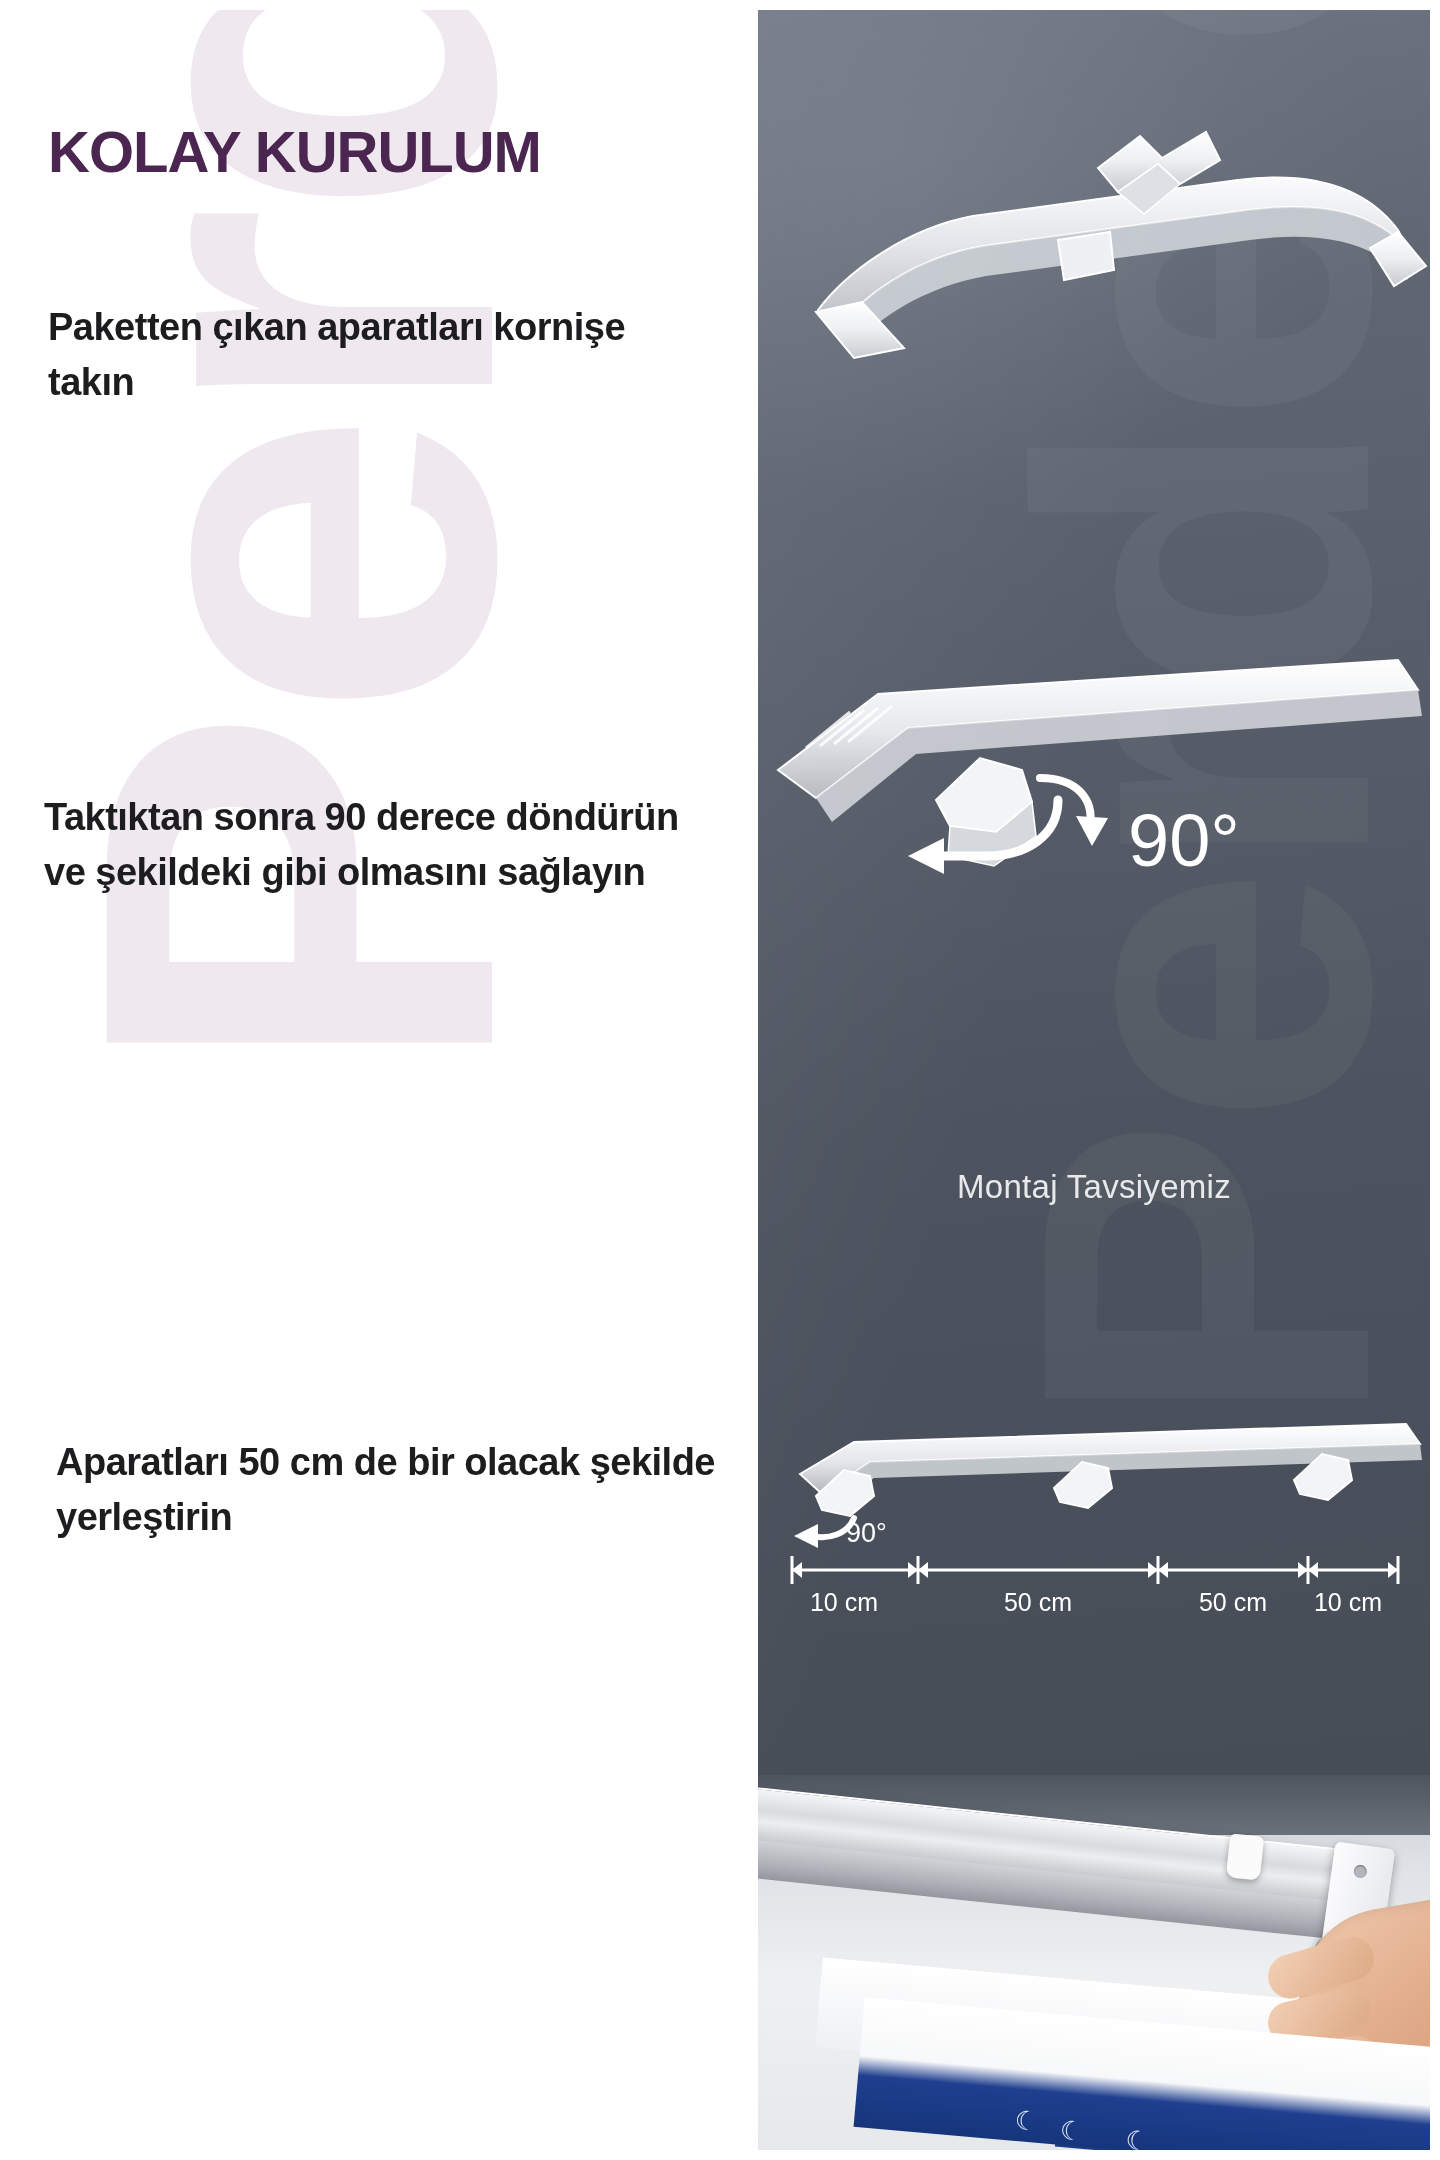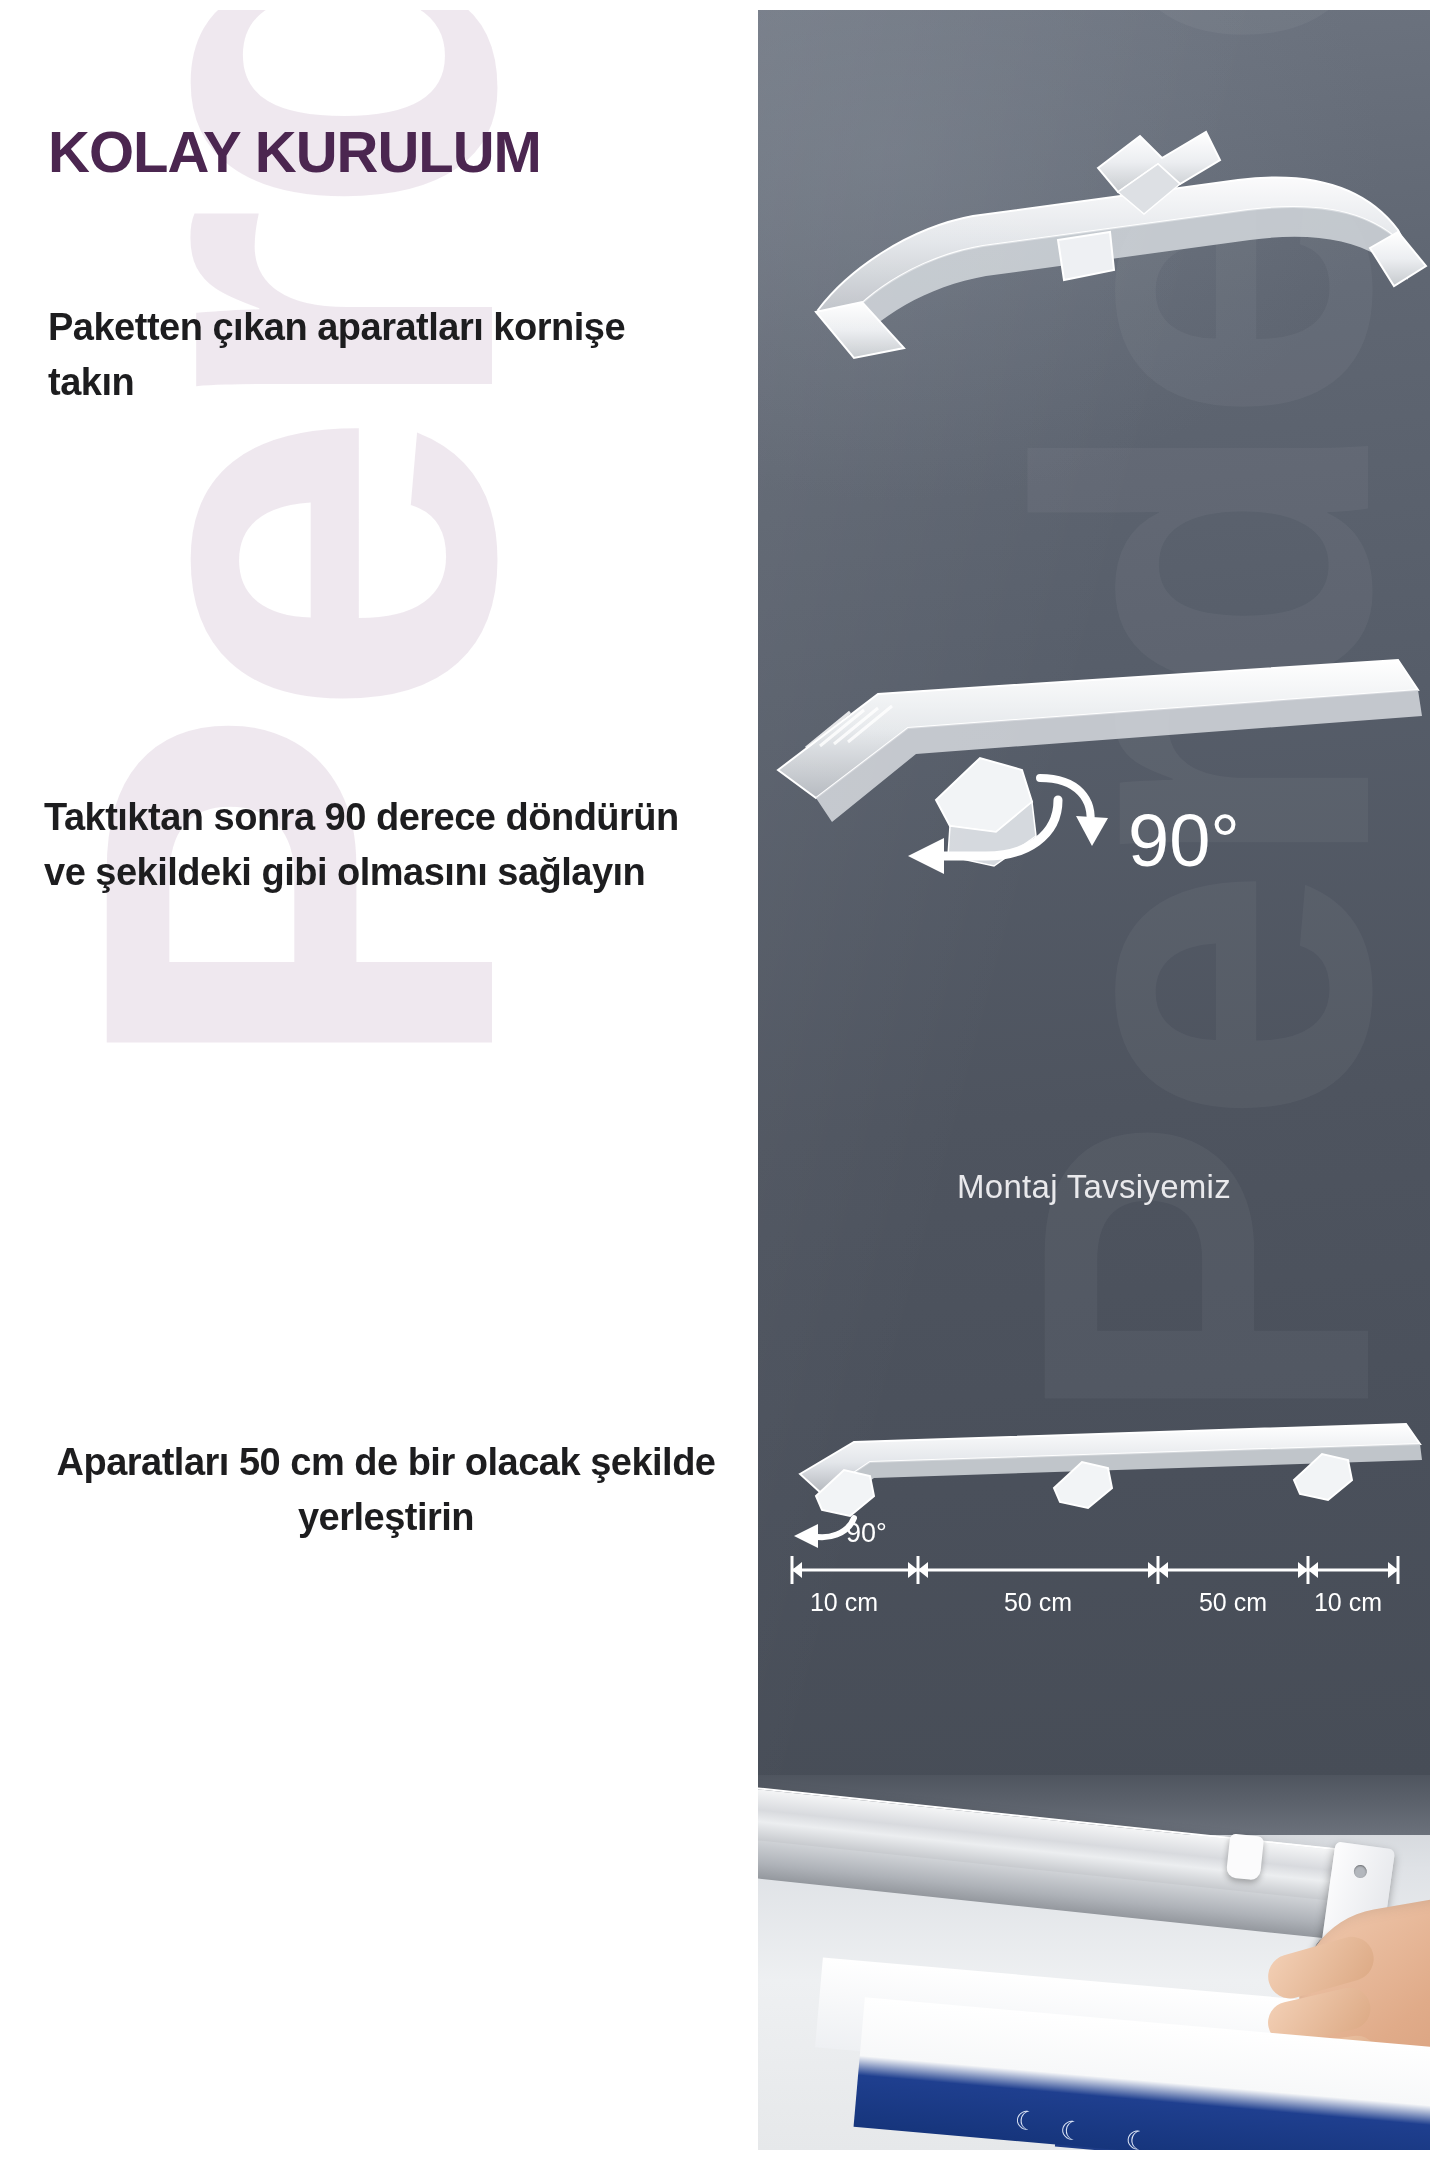--- a/index.html
+++ b/index.html
@@ -74,21 +74,21 @@
     position: absolute;
     font-size: 38px;
     font-weight: 700;
     line-height: 1.45;
     color: #1d1d1f;
     letter-spacing: -0.5px;
     width: 660px;
   }
   .step-1 { left: 48px; top: 300px; }
   .step-2 { left: 44px; top: 790px; }
-  .step-3 { left: 56px; top: 1435px; text-align: center; }
+  .step-3 { left: 56px; top: 1435px; }
   .step-4 { left: 48px; top: 1855px; }
 
   
   .right-panel {
     position: absolute;
     right: 10px;
     top: 10px;
     width: 672px;
     height: 2140px;
     z-index: 10;

